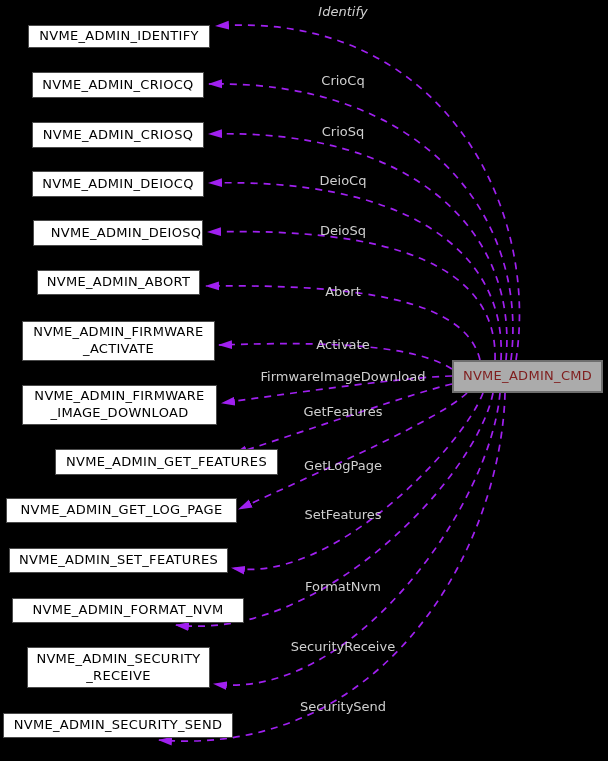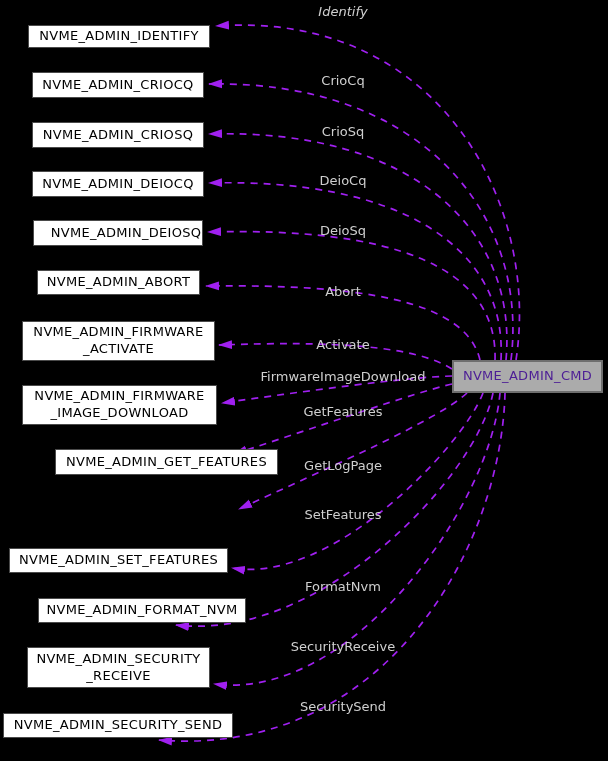--- a/index.html
+++ b/index.html
@@ -12,21 +12,21 @@
     fill:none;stroke:#A020F0;stroke-width:1.7;stroke-dasharray:7 6;
   }
   .arrowhead{fill:#A020F0;}
   .node{
     position:absolute;display:flex;align-items:center;justify-content:center;
     background:#ffffff;border:1px solid #4a4a4a;color:#000000;
     font-size:13px;letter-spacing:0.3px;text-align:center;
     white-space:pre-line;line-height:1.3;box-sizing:border-box;cursor:pointer;
   }
   .node.main{
-    background:#ababab;border:2px solid #6e6e6e;color:#4c1d95;
+    background:#ababab;border:2px solid #6e6e6e;color:#7f1d1d;
   }
   .edge-label{
     position:absolute;width:170px;text-align:center;color:#cfcfcf;
     font-size:13px;line-height:15px;white-space:nowrap;
   }
 </style>
 </head>
 <body>
 
 <div id="canvas">
@@ -57,22 +57,23 @@
   <div class="node" style="left:32px;top:72px;width:172px;height:26px;">NVME_ADMIN_CRIOCQ</div>
   <div class="node" style="left:32px;top:122px;width:172px;height:26px;">NVME_ADMIN_CRIOSQ</div>
   <div class="node" style="left:32px;top:171px;width:172px;height:26px;">NVME_ADMIN_DEIOCQ</div>
   <div class="node" style="left:33px;top:220px;width:170px;height:26px;padding-left:16px;">NVME_ADMIN_DEIOSQ</div>
   <div class="node" style="left:37px;top:270px;width:163px;height:25px;">NVME_ADMIN_ABORT</div>
   <div class="node" style="left:22px;top:321px;width:193px;height:40px;">NVME_ADMIN_FIRMWARE
 _ACTIVATE</div>
   <div class="node" style="left:22px;top:385px;width:195px;height:40px;">NVME_ADMIN_FIRMWARE
 _IMAGE_DOWNLOAD</div>
   <div class="node" style="left:7px;top:449px;width:223px;height:26px;margin-left:48px;">NVME_ADMIN_GET_FEATURES</div>
+  <div class="node" style="left:6px;top:498px;width:231px;height:25px;">NVME_ADMIN_GET_LOG_PAGE</div>
   <div class="node" style="left:9px;top:548px;width:219px;height:25px;">NVME_ADMIN_SET_FEATURES</div>
-  <div class="node" style="left:12px;top:598px;width:208px;height:25px;margin-left:26px;">NVME_ADMIN_FORMAT_NVM</div>
+  <div class="node" style="left:12px;top:598px;width:232px;height:25px;">NVME_ADMIN_FORMAT_NVM</div>
   <div class="node" style="left:27px;top:647px;width:183px;height:41px;">NVME_ADMIN_SECURITY
 _RECEIVE</div>
   <div class="node" style="left:3px;top:713px;width:230px;height:25px;">NVME_ADMIN_SECURITY_SEND</div>
 
   <div class="node main" style="left:452px;top:360px;width:151px;height:33px;">NVME_ADMIN_CMD</div>
 
   <div class="edge-label" style="left:258px;top:4px;font-style:italic;">Identify</div>
   <div class="edge-label" style="left:258px;top:73px;">CrioCq</div>
   <div class="edge-label" style="left:258px;top:124px;">CrioSq</div>
   <div class="edge-label" style="left:258px;top:173px;">DeioCq</div>

